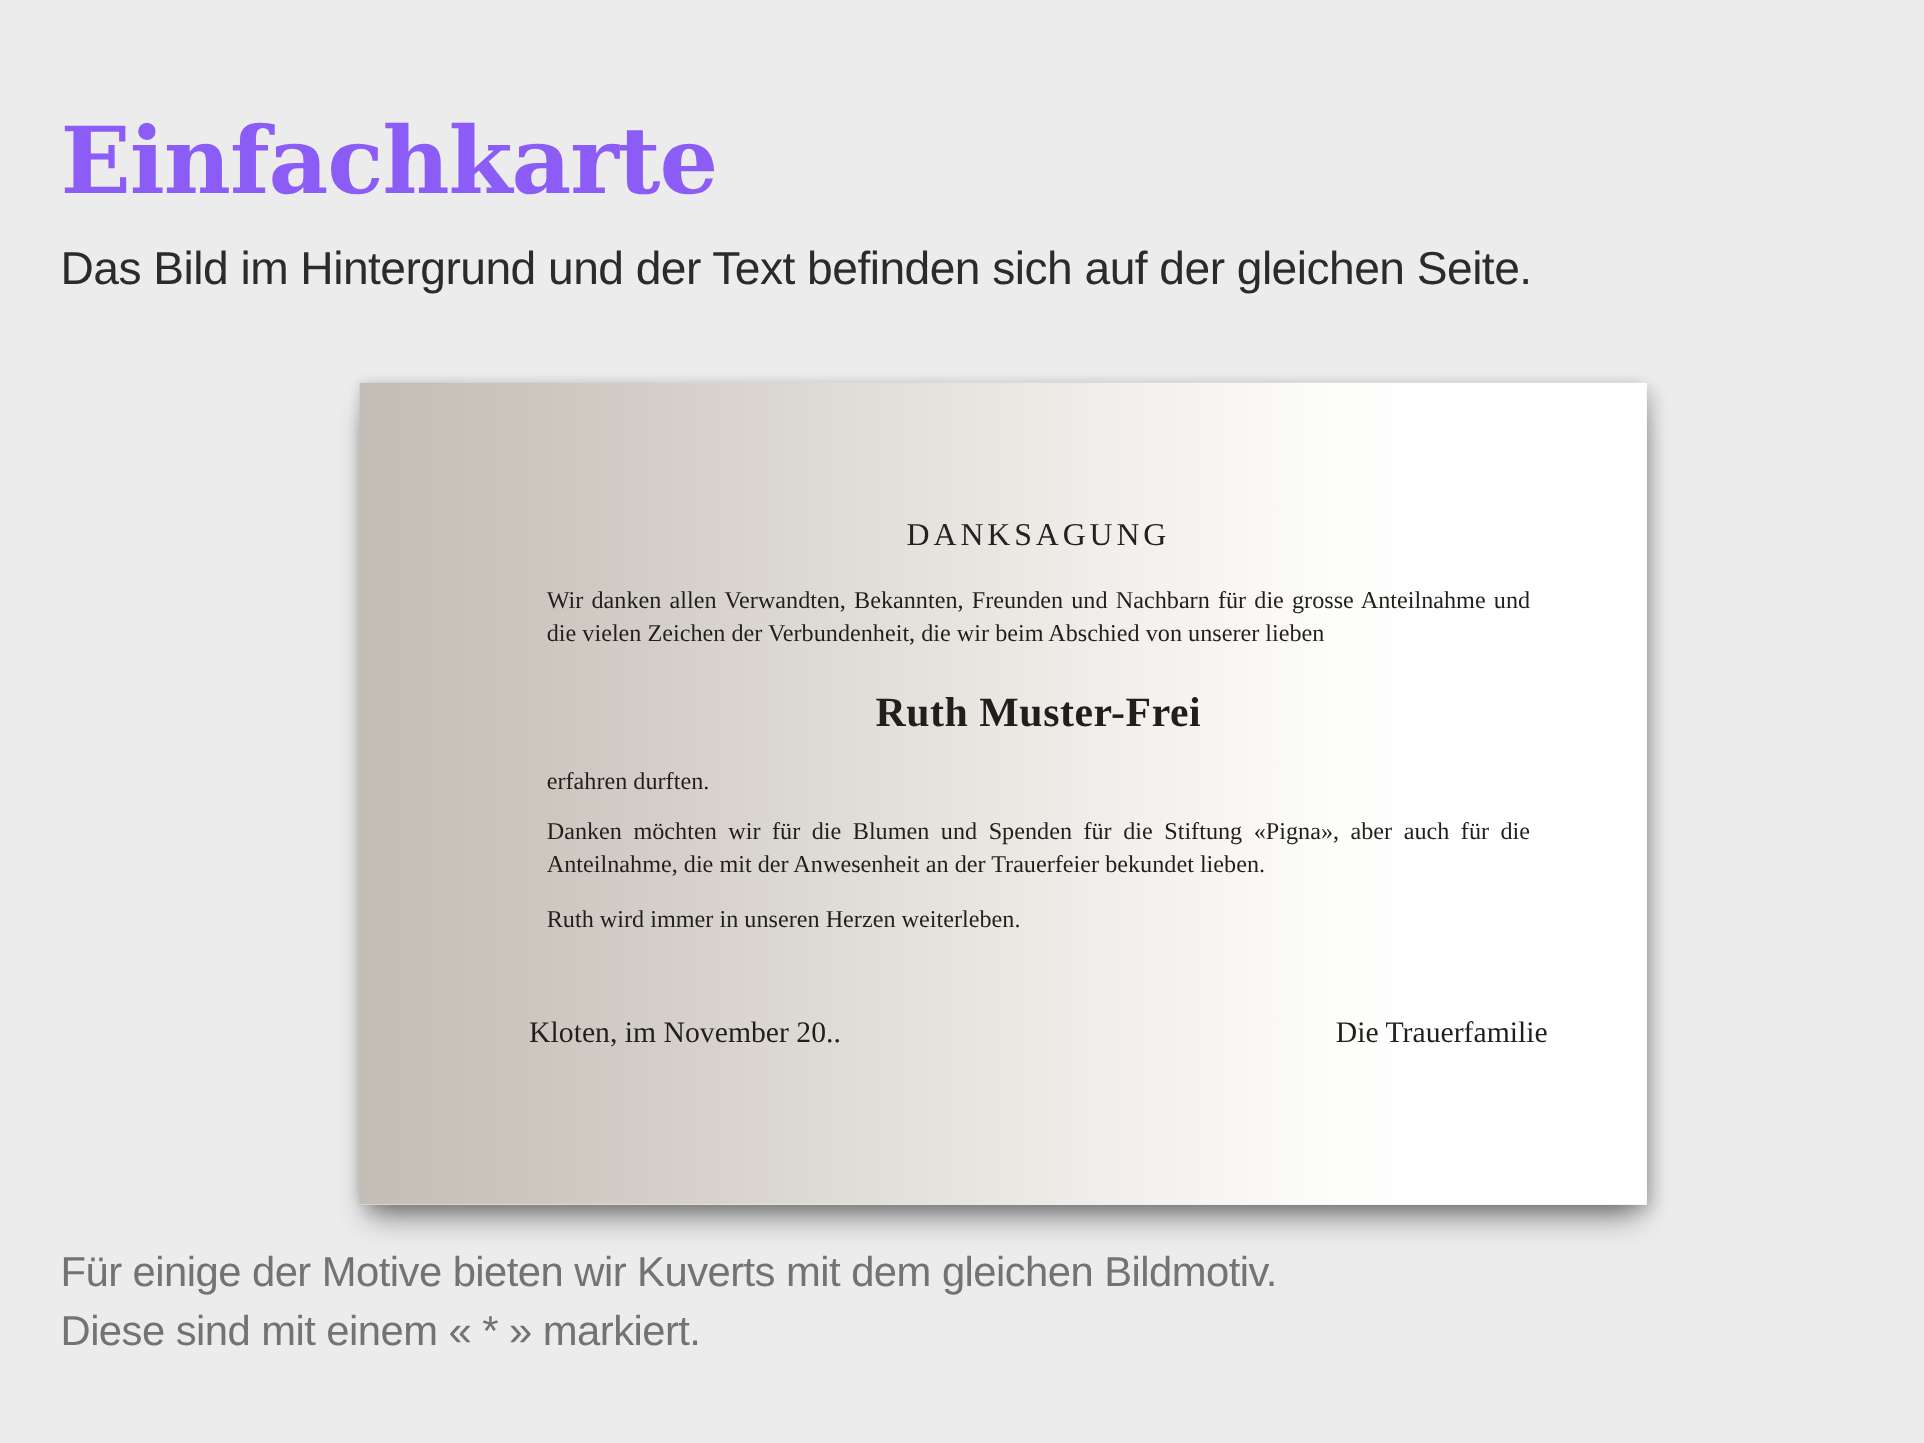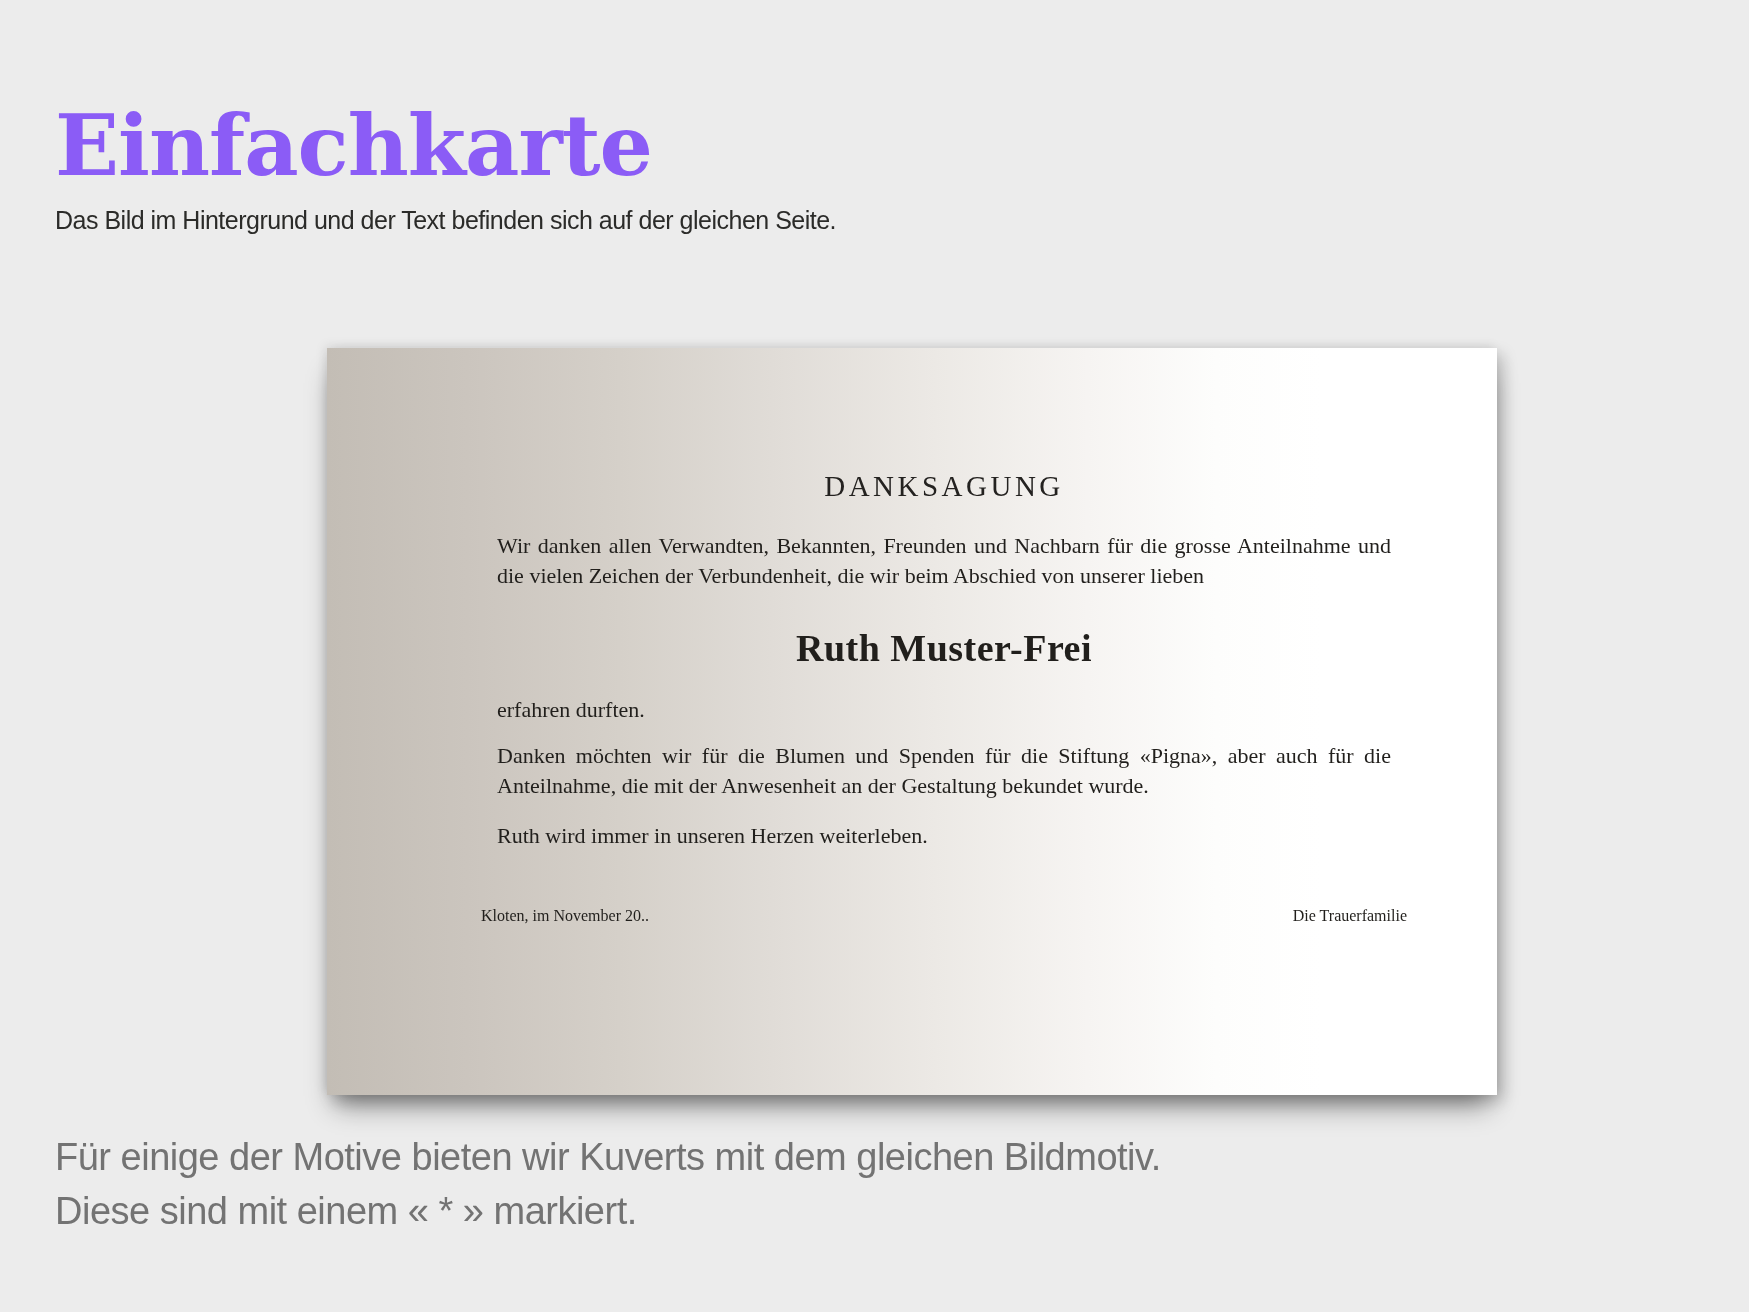--- a/index.html
+++ b/index.html
@@ -24,22 +24,22 @@
     font-family: "DejaVu Serif", serif;
     font-weight: 700;
     font-size: 84px;
     line-height: 1.1;
     letter-spacing: -1px;
     color: #8b5cf6;
   }
   .page-subtitle {
     position: absolute;
     left: 55px;
-    top: 205px;
-    font-size: 25px;
+    top: 219px;
+    font-size: 42px;
     line-height: 1.2;
     letter-spacing: -0.5px;
     color: #2b2b29;
   }
   .page-footer {
     position: absolute;
     left: 55px;
     top: 1130px;
     font-size: 38px;
     line-height: 54px;
@@ -95,46 +95,46 @@
     line-height: 42px;
     font-weight: 700;
     text-align: center;
     letter-spacing: 0.5px;
   }
   .card-after-name   { margin-top: 26px !important; }
   .card-thanks       { margin-top: 12px !important; }
   .card-special      { margin-top: 14px !important; }
   .card-closing      { margin-top: 20px !important; }
   .card-signature-row {
-    margin-top: 50px;
+    margin-top: 72px;
     display: flex;
     justify-content: space-between;
     align-items: baseline;
-    font-size: 16px;
+    font-size: 27px;
     line-height: 30px;
   }
 </style>
 </head>
 <body>
 
 <h1 class="page-title">Einfachkarte</h1>
 
 <div class="page-subtitle">Das Bild im Hintergrund und der Text befinden sich auf der gleichen Seite.</div>
 
 <div class="card">
 
   <div class="card-heading">DANKSAGUNG</div>
 
   <p class="justified card-intro">Wir danken allen Verwandten, Bekannten, Freunden und Nachbarn für die grosse Anteilnahme und die vielen Zeichen der Verbundenheit, die wir beim Abschied von unserer lieben</p>
 
   <div class="card-name">Ruth Muster-Frei</div>
 
   <p class="card-after-name">erfahren durften.</p>
 
-  <p class="justified card-thanks">Danken möchten wir für die Blumen und Spenden für die Stiftung «Pigna», aber auch für die Anteilnahme, die mit der Anwesenheit an der Gestaltung bekundet wurde.</p>
+  <p class="justified card-thanks">Danken möchten wir für die Blumen und Spenden für die Stiftung «Pigna», aber auch für die Anteilnahme, die mit der Anwesenheit an der Trauerfeier bekundet lieben.</p>
 
 
   <p class="card-closing">Ruth wird immer in unseren Herzen weiterleben.</p>
 
   <div class="card-signature-row">
     <span>Kloten, im November 20..</span>
     <span>Die Trauerfamilie</span>
   </div>
 </div>
 

